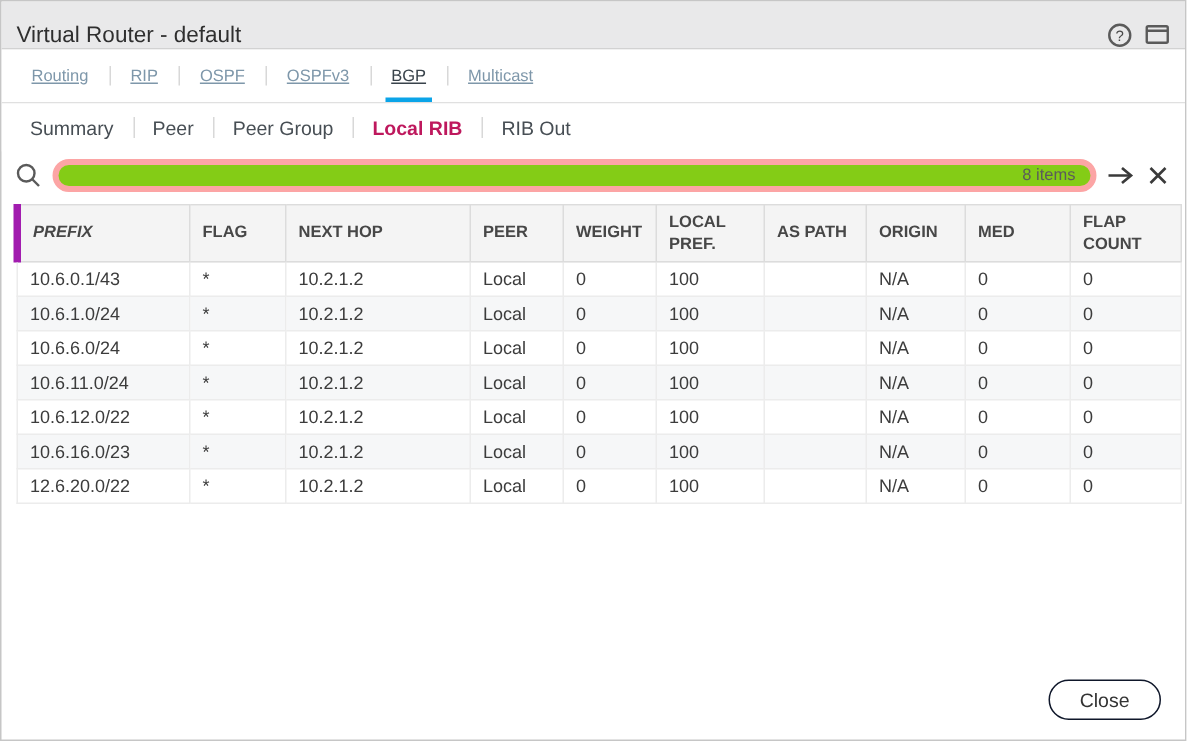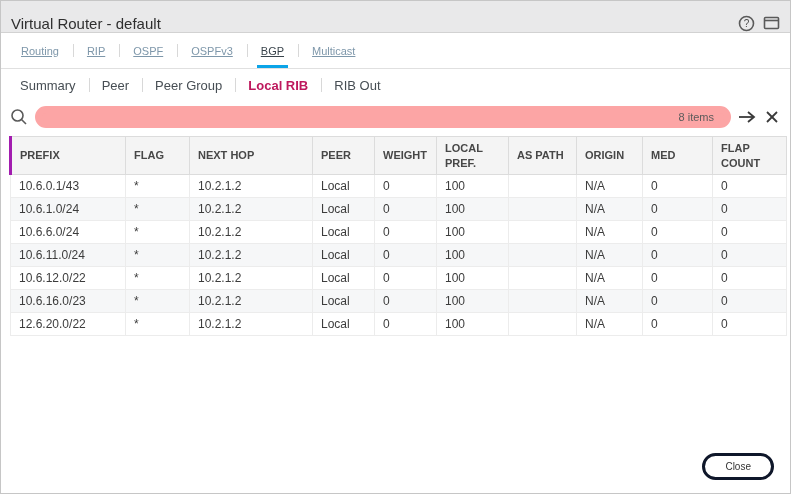--- a/index.html
+++ b/index.html
@@ -79,24 +79,24 @@
     display: flex; align-items: center;
     height: 32px;
     padding: 0 9px;
     gap: 7px;
   }
   .search-glass { width: 18px; height: 18px; flex: 0 0 auto; cursor: pointer; }
   .search-field {
     flex: 1;
     display: flex; align-items: center;
     height: 22px;
-    border: 7px solid #fca5a5;
+    border: 4px solid #fca5a5;
     border-radius: 12px;
     padding: 0 10px;
-    background: #fca5a5;
+    background: #84cc16;
   }
   .search-field input {
     flex: 1; border: none; outline: none;
     font-size: 12px; font-family: "Liberation Sans", sans-serif;
     background: transparent; color: #333;
   }
   .items-count { font-size: 11px; color: #5b5b5b; white-space: nowrap; margin-left: 8px; }
   .search-action { width: 18px; height: 18px; flex: 0 0 auto; cursor: pointer; display: flex; align-items: center; justify-content: center; }
 
   
@@ -109,45 +109,45 @@
     height: 38px;
     padding: 3px 8px;
     font-size: 11px;
     font-weight: bold;
     color: #474747;
     text-align: left;
     vertical-align: middle;
     line-height: 1.3;
     cursor: pointer;
   }
-  table.grid th:first-child { border-left: 3px solid #a21caf; }
+  table.grid th:first-child { border-left: 5px solid #a21caf; font-style: italic; }
   table.grid td {
     height: 23px;
     padding: 2px 8px;
     font-size: 12px;
     color: #3c3c3c;
     border-right: 1px solid #ececec;
     border-bottom: 1px solid #ececec;
     white-space: nowrap; overflow: hidden;
   }
   table.grid td:first-child { border-left: 1px solid #ececec; }
   table.grid tbody tr:nth-child(even) { background: #f6f7f8; }
   table.grid tbody tr:nth-child(odd) { background: #fff; }
   td.link { color: #2ba1d8; cursor: pointer; }
 
   
   .footer {
     position: absolute; right: 16px; bottom: 13px;
   }
   .btn-close {
     font-family: "Liberation Sans", sans-serif;
-    font-size: 10px;
+    font-size: 13px;
     color: #333;
     background: #fff;
-    border: 3px solid #0f172a;
+    border: 1px solid #0f172a;
     border-radius: 14px;
     padding: 5px 20px;
     cursor: pointer;
     margin-top: 46px;
   }
 
   svg .stroke { stroke: #5a5a5a; stroke-width: 1.6; fill: none; }
   svg .stroke-dark { stroke: #3a3a3a; stroke-width: 1.8; fill: none; }
 </style>
 </head>

